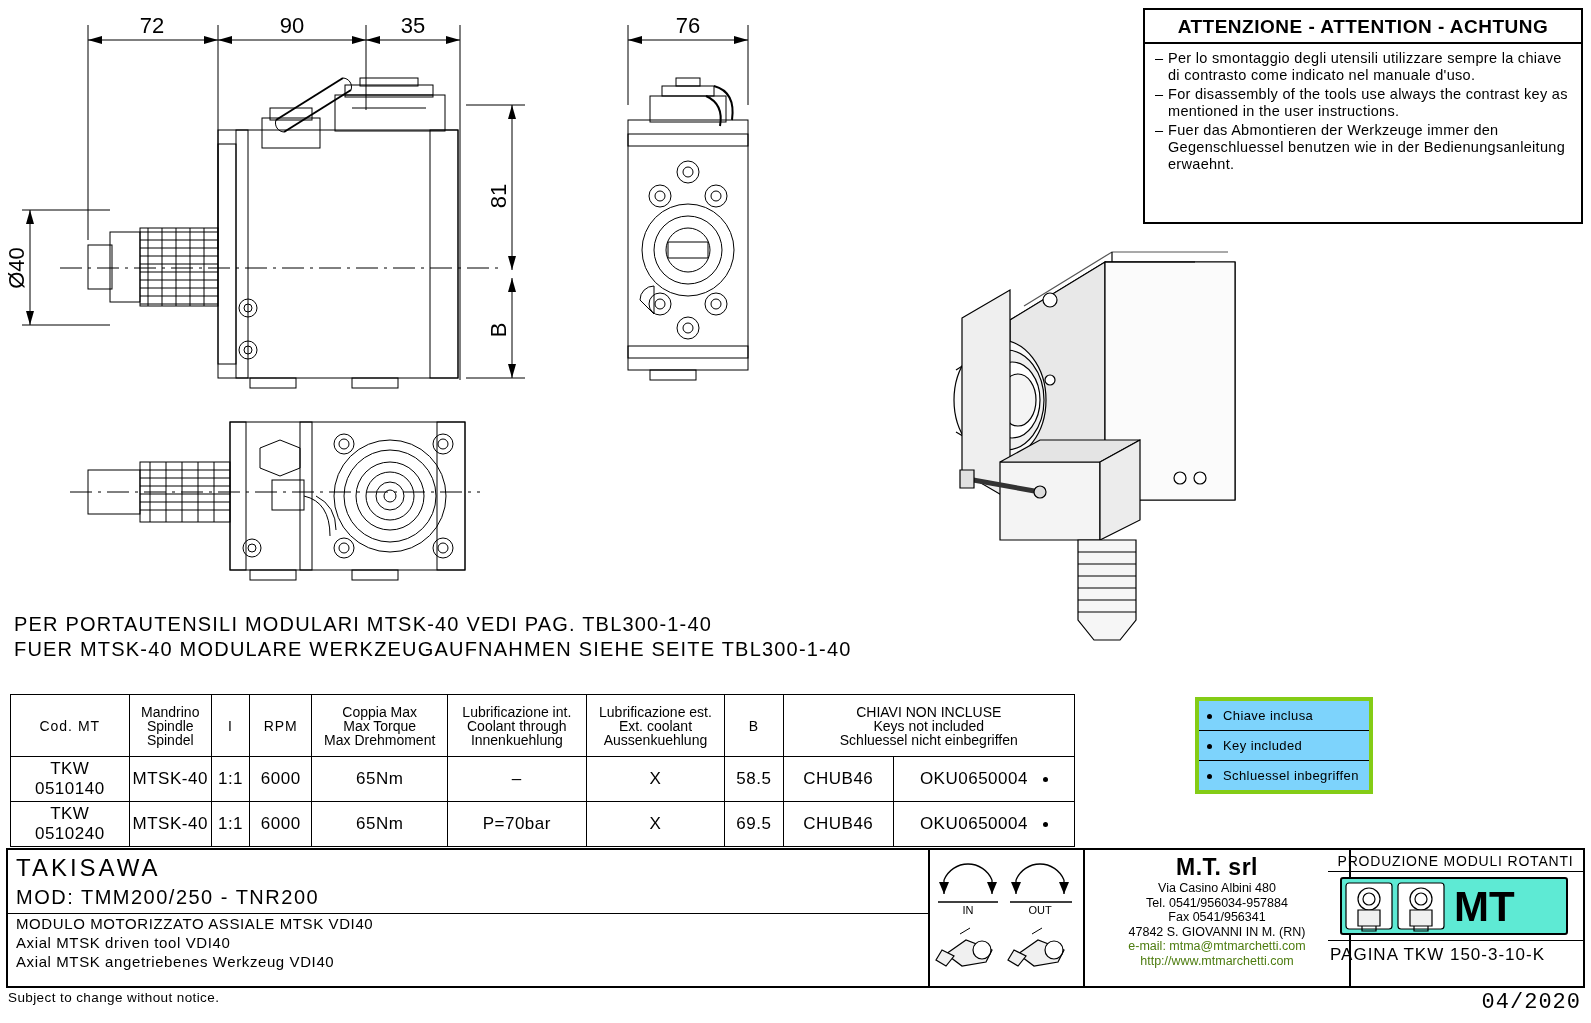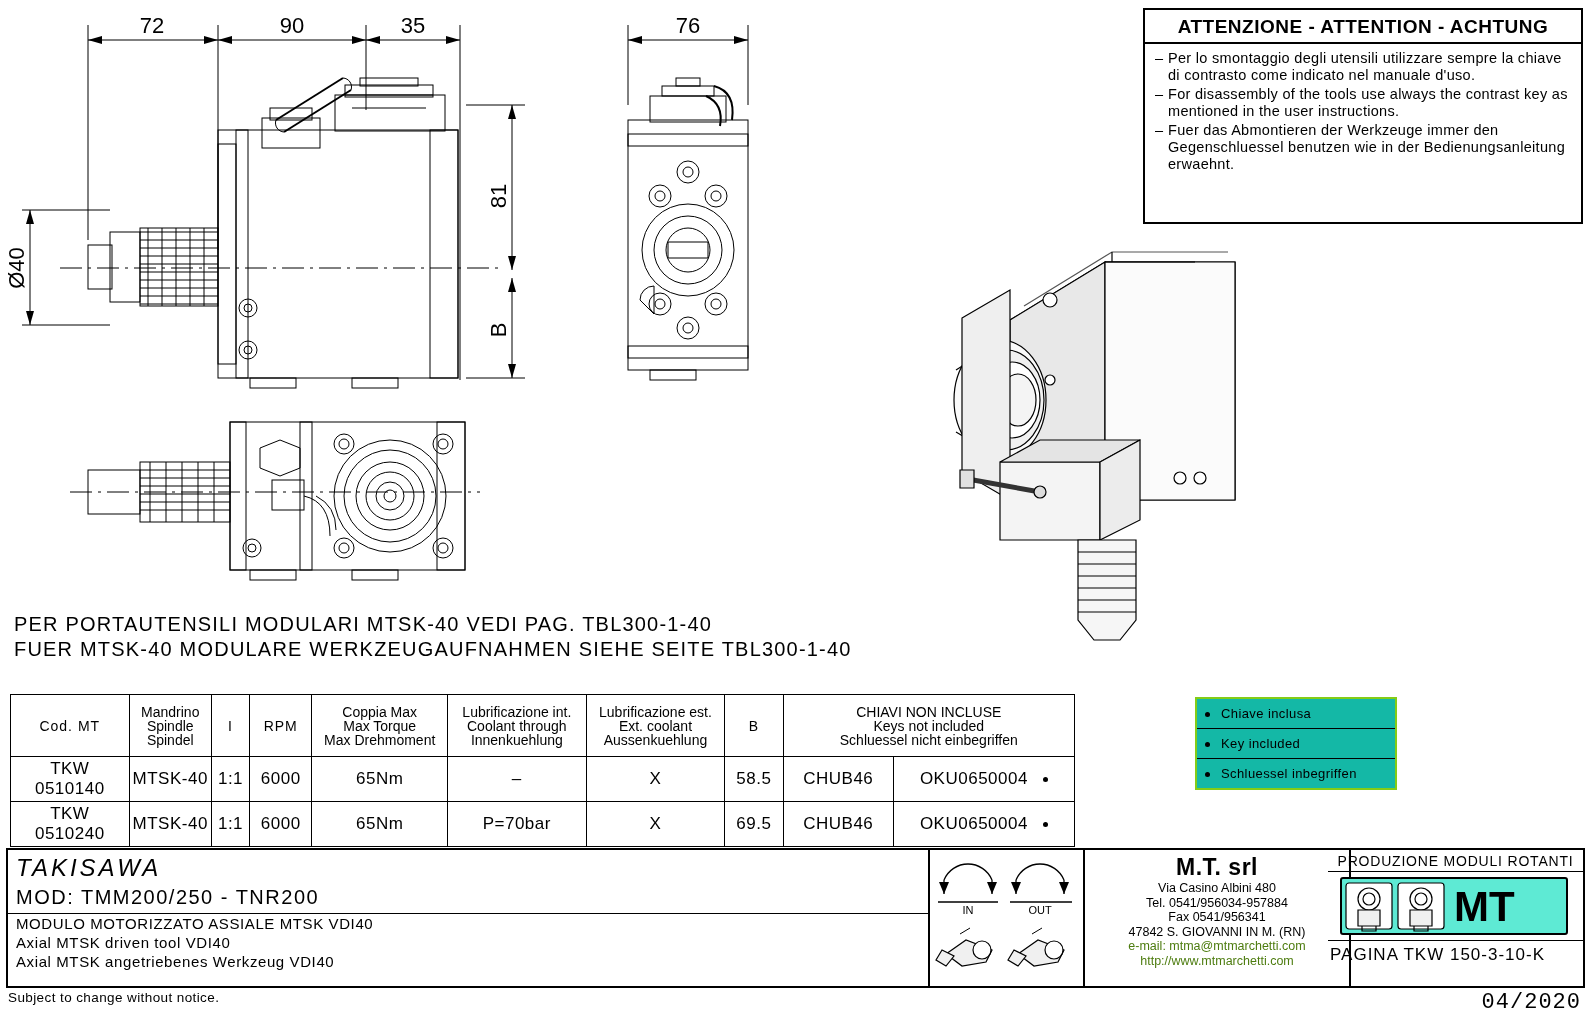--- a/index.html
+++ b/index.html
@@ -41,29 +41,29 @@
   #spec-table td, #spec-table th {
     border:1px solid #000; text-align:center; vertical-align:middle;
     font-size:14px; padding:2px 3px; font-weight:normal;
   }
   #spec-table thead td { height:62px; line-height:14px; }
   #spec-table tbody td { height:30px; font-size:17px; letter-spacing:0.5px; }
   .hdr-big { font-size:20px; letter-spacing:1px; }
   .hdr-small { font-size:12.5px; line-height:13.5px; }
 
   
-  #key-legend { left:1195px; top:697px; width:202px; border:2px solid #84cc16; background:#14b8a6; }
+  #key-legend { left:1195px; top:697px; width:178px; border:4px solid #84cc16; background:#7dd3fc; }
   .key-row { border-bottom:1px solid #000; padding:7px 8px; font-size:13px; letter-spacing:0.4px; }
   .key-row:last-child { border-bottom:none; }
   .key-dot { display:inline-block; width:5px; height:5px; background:#000; border-radius:50%; margin-right:7px; vertical-align:middle; }
 
   
   #bottom-block { left:6px; top:848px; width:1579px; height:168px; }
   #tb-left { position:absolute; left:0; top:0; width:924px; height:140px; border:2px solid #000; }
-  #tb-brand { font-size:24px; letter-spacing:3px; padding:4px 0 0 8px;font-style:italic; }
+  #tb-brand { font-size:24px; letter-spacing:3px; padding:4px 0 0 8px; }
   #tb-mod { font-size:20px; letter-spacing:1.5px; padding:4px 0 4px 8px; border-bottom:1px solid #000; }
   .tb-sub { font-size:15px; letter-spacing:0.6px; padding:1px 0 1px 8px; }
   #tb-disclaimer { position:absolute; left:2px; top:142px; font-size:13.5px; letter-spacing:0.4px; }
 
   #tb-icons { position:absolute; left:924px; top:0; width:155px; height:140px; border:2px solid #000; border-left:0; }
   #tb-company { position:absolute; left:1079px; top:0; width:266px; height:140px; border:2px solid #000; border-left:0; text-align:center; }
   #tb-company .co-name { font-size:23px; font-weight:bold; letter-spacing:0.5px; padding-top:4px; }
   #tb-company .co-line { font-size:12.5px; line-height:14.5px; }
   #tb-company .co-link { color:#4d7c0f; }
   #tb-right { position:absolute; left:1322px; top:0; width:257px; height:140px; border:2px solid #000; border-left:0; }

